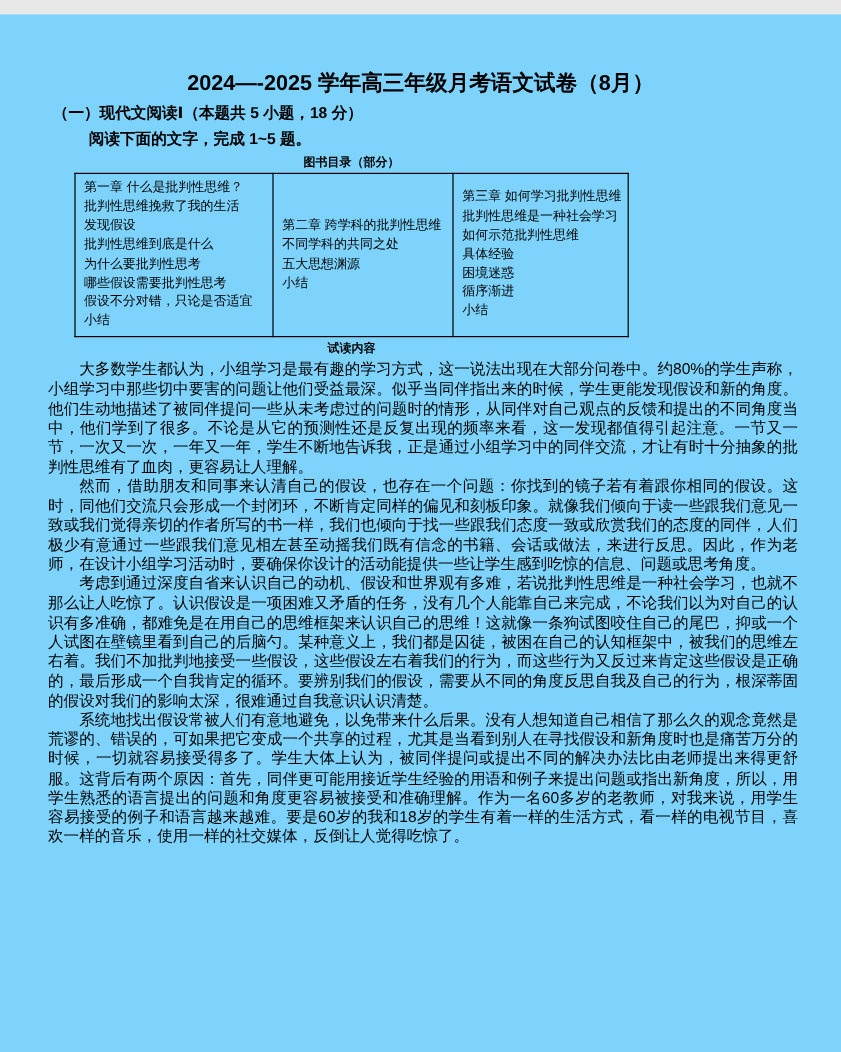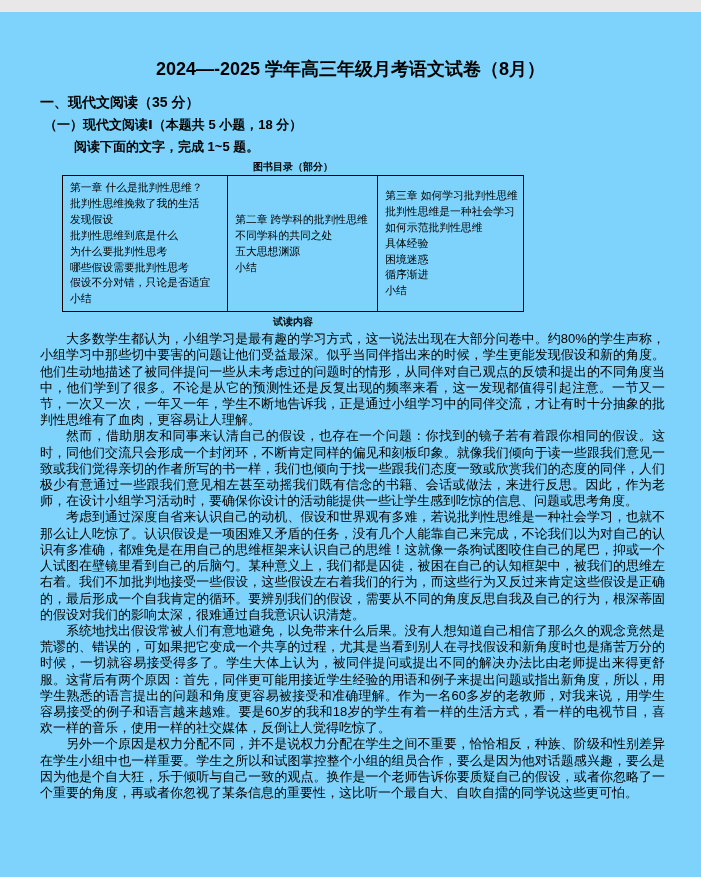--- a/index.html
+++ b/index.html
@@ -28,21 +28,20 @@
   .excerpt{margin:2px 36px 0 40px;font-size:13px;line-height:16.2px;text-align:justify;}
   .excerpt p{margin:0;text-indent:2em;}
 </style>
 </head>
 <body>
 
 <div class="page">
 
   <div class="title">2024—-2025 学年高三年级月考语文试卷（8月）</div>
 
-  <div class="h1">一、现代文阅读（35 分）</div>
   <div class="h2">（一）现代文阅读Ⅰ（本题共 5 小题，18 分）</div>
   <div class="h3">阅读下面的文字，完成 1~5 题。</div>
 
 
   <div class="table-block">
     <div class="caption">图书目录（部分）</div>
 
     <table class="toc">
       <tbody>
           <tr>
@@ -76,16 +75,15 @@
       </table>
 
     <div class="caption caption2">试读内容</div>
   </div>
 
   <div class="excerpt">
     <p>大多数学生都认为，小组学习是最有趣的学习方式，这一说法出现在大部分问卷中。约80%的学生声称，小组学习中那些切中要害的问题让他们受益最深。似乎当同伴指出来的时候，学生更能发现假设和新的角度。他们生动地描述了被同伴提问一些从未考虑过的问题时的情形，从同伴对自己观点的反馈和提出的不同角度当中，他们学到了很多。不论是从它的预测性还是反复出现的频率来看，这一发现都值得引起注意。一节又一节，一次又一次，一年又一年，学生不断地告诉我，正是通过小组学习中的同伴交流，才让有时十分抽象的批判性思维有了血肉，更容易让人理解。</p>
     <p>然而，借助朋友和同事来认清自己的假设，也存在一个问题：你找到的镜子若有着跟你相同的假设。这时，同他们交流只会形成一个封闭环，不断肯定同样的偏见和刻板印象。就像我们倾向于读一些跟我们意见一致或我们觉得亲切的作者所写的书一样，我们也倾向于找一些跟我们态度一致或欣赏我们的态度的同伴，人们极少有意通过一些跟我们意见相左甚至动摇我们既有信念的书籍、会话或做法，来进行反思。因此，作为老师，在设计小组学习活动时，要确保你设计的活动能提供一些让学生感到吃惊的信息、问题或思考角度。</p>
     <p>考虑到通过深度自省来认识自己的动机、假设和世界观有多难，若说批判性思维是一种社会学习，也就不那么让人吃惊了。认识假设是一项困难又矛盾的任务，没有几个人能靠自己来完成，不论我们以为对自己的认识有多准确，都难免是在用自己的思维框架来认识自己的思维！这就像一条狗试图咬住自己的尾巴，抑或一个人试图在壁镜里看到自己的后脑勺。某种意义上，我们都是囚徒，被困在自己的认知框架中，被我们的思维左右着。我们不加批判地接受一些假设，这些假设左右着我们的行为，而这些行为又反过来肯定这些假设是正确的，最后形成一个自我肯定的循环。要辨别我们的假设，需要从不同的角度反思自我及自己的行为，根深蒂固的假设对我们的影响太深，很难通过自我意识认识清楚。</p>
     <p>系统地找出假设常被人们有意地避免，以免带来什么后果。没有人想知道自己相信了那么久的观念竟然是荒谬的、错误的，可如果把它变成一个共享的过程，尤其是当看到别人在寻找假设和新角度时也是痛苦万分的时候，一切就容易接受得多了。学生大体上认为，被同伴提问或提出不同的解决办法比由老师提出来得更舒服。这背后有两个原因：首先，同伴更可能用接近学生经验的用语和例子来提出问题或指出新角度，所以，用学生熟悉的语言提出的问题和角度更容易被接受和准确理解。作为一名60多岁的老教师，对我来说，用学生容易接受的例子和语言越来越难。要是60岁的我和18岁的学生有着一样的生活方式，看一样的电视节目，喜欢一样的音乐，使用一样的社交媒体，反倒让人觉得吃惊了。</p>
-    <p>另外一个原因是权力分配不同，并不是说权力分配在学生之间不重要，恰恰相反，种族、阶级和性别差异在学生小组中也一样重要。学生之所以和试图掌控整个小组的组员合作，要么是因为他对话题感兴趣，要么是因为他是个自大狂，乐于倾听与自己一致的观点。换作是一个老师告诉你要质疑自己的假设，或者你忽略了一个重要的角度，再或者你忽视了某条信息的重要性，这比听一个最自大、自吹自擂的同学说这些更可怕。</p>
   </div>
 
 </div>
 
 </body></html>

